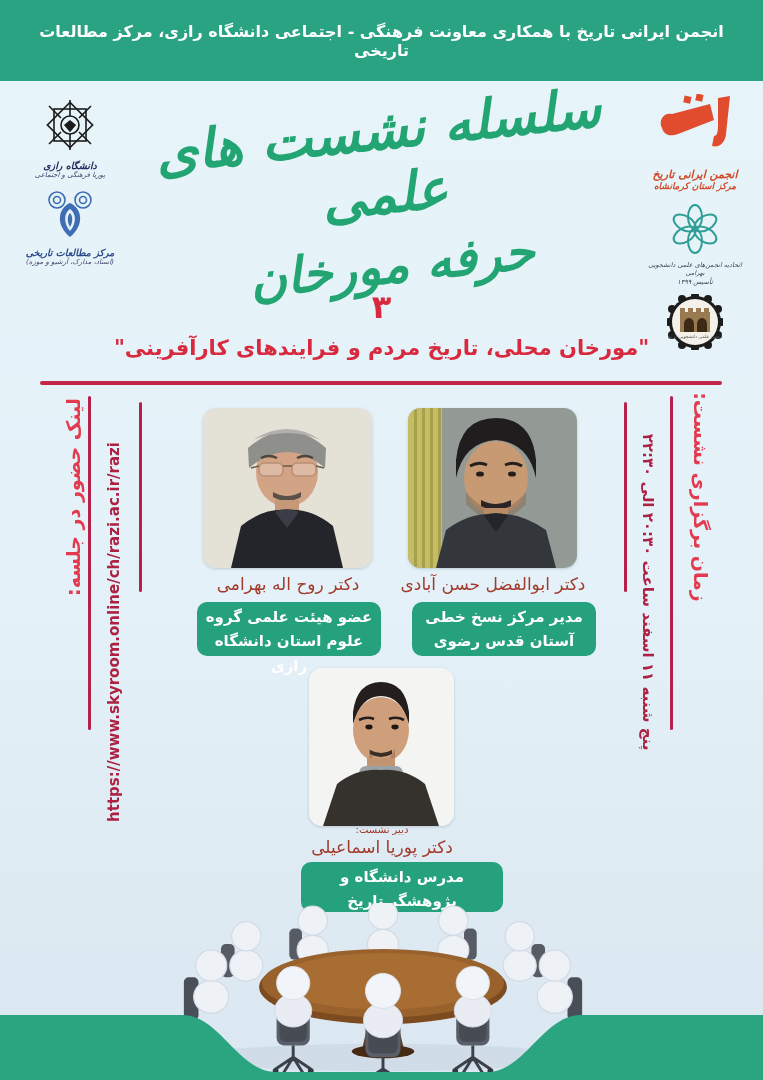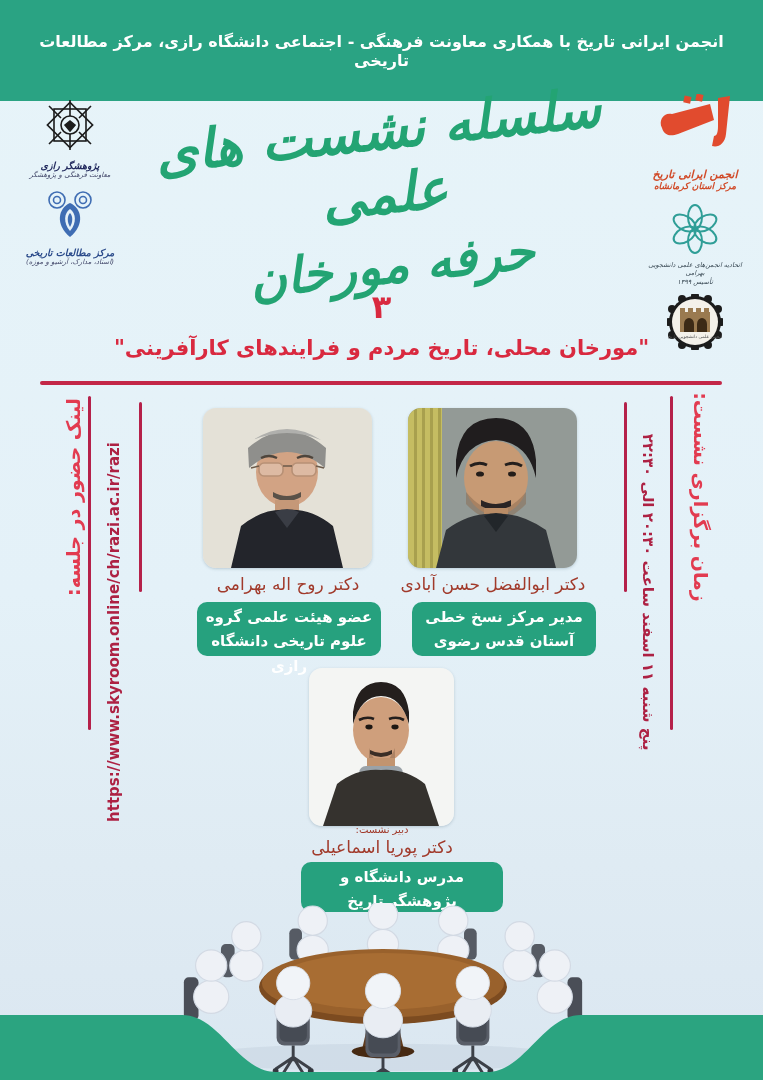--- a/index.html
+++ b/index.html
@@ -1,20 +1,20 @@
 <!DOCTYPE html>
 <html lang="fa"><head>
 <meta charset="utf-8">
 <style>
   html,body{margin:0;padding:0;}
   body{font-family:"DejaVu Sans","Liberation Sans",sans-serif;}
   .poster{position:relative;width:763px;height:1080px;overflow:hidden;
     background:linear-gradient(180deg,#e7f4f9 0%,#e4f1f8 55%,#dfebf3 80%,#dbe7f1 100%);}
   
-  .header{position:absolute;left:0;top:0;width:763px;height:101px;background:#2aa383;
+  .header{position:absolute;left:0;top:0;width:763px;height:81px;background:#2aa383;
     display:flex;flex-direction:column;justify-content:space-around;align-items:center;
     padding:8px 23px;box-sizing:border-box;}
   .header div{color:#fff;font-weight:bold;font-size:16px;text-align:center;width:100%;}
   
   .logo-col{position:absolute;display:flex;flex-direction:column;align-items:center;text-align:center;}
   .logo-col.left{left:20px;top:96px;width:100px;}
   .logo-col.right{left:643px;top:94px;width:104px;}
   .logo-title{font-size:9.5px;font-weight:bold;color:#222a5e;font-style:italic;margin-top:2px;}
   .logo-sub{font-size:7px;color:#44496b;font-style:italic;}
   .logo-title.red{color:#d14a28;font-size:11px;}
@@ -60,22 +60,22 @@
       <svg width="62" height="58" viewBox="0 0 62 58">
         <g stroke="#1c1c1c" fill="none" stroke-width="1.6">
           <rect x="15" y="13" width="32" height="32" transform="rotate(45 31 29)"></rect>
           <rect x="15" y="13" width="32" height="32"></rect>
           <circle cx="31" cy="29" r="9"></circle>
           <path d="M31 20 L31 4 M22 22 L10 10 M40 22 L52 10 M22 36 L10 48 M40 36 L52 48 M31 38 L31 54"></path>
           <path d="M26 29 l5 6 l5 -6 l-5 -4 z" fill="#1c1c1c"></path>
         </g>
       </svg>
     </span>
-    <div class="logo-title" dir="rtl">پژوهشگر رازی</div>
-    <div class="logo-sub" dir="rtl">معاونت فرهنگی و پژوهشگر</div>
+    <div class="logo-title" dir="rtl">دانشگاه رازی</div>
+    <div class="logo-sub" dir="rtl">پوریا فرهنگی و اجتماعی</div>
     <span style="margin-top:10px">
       <svg width="58" height="52" viewBox="0 0 58 52">
         <g stroke="#3f6db3" fill="none" stroke-width="1.6">
           <circle cx="16" cy="11" r="8"></circle>
             <circle cx="42" cy="11" r="8"></circle>
           <circle cx="16" cy="11" r="3.5"></circle>
             <circle cx="42" cy="11" r="3.5"></circle>
         </g>
         <path d="M29 14 C17 19 14 36 29 48 C44 36 41 19 29 14 Z" fill="#3f6db3"></path>
         <path d="M29 20 C23 24 22 34 29 42 C36 34 35 24 29 20 Z" fill="#e7f2f8"></path>
@@ -184,21 +184,21 @@
       <path d="M80 58 h9 M56 58 l-8 2 M113 58 l8 2" stroke="#6b5a4a" stroke-width="1.6" fill="none"></path>
       <path d="M58 50 q8 -4 16 0 M94 50 q8 -4 16 0" stroke="#4e453c" stroke-width="2.4" fill="none"></path>
       <path d="M70 84 Q84 92 98 84 L98 89 Q84 97 70 89 Z" fill="#5a5148"></path>
       <path d="M76 99 q8 4 16 0" stroke="#9c6a52" stroke-width="1.6" fill="none"></path>
       <rect x="72" y="92" width="24" height="16" fill="#c59878"></rect>
       <path d="M28 160 L38 118 Q60 100 84 102 Q108 100 130 118 L140 160 Z" fill="#23252b"></path>
       <path d="M72 104 L84 120 L96 104 Q84 98 72 104 Z" fill="#3a3d45"></path>
     </svg>
   </div>
   <div class="pname" style="left:195px;top:574px;width:186px;" dir="rtl">دکتر روح اله بهرامی</div>
-  <div class="rolebox" style="left:197px;top:602px;width:184px;height:54px;" dir="rtl">عضو هیئت علمی گروه علوم تاریخی دانشگاه رازی</div>
+  <div class="rolebox" style="left:197px;top:602px;width:184px;height:54px;" dir="rtl">عضو هیئت علمی گروه علوم استان دانشگاه رازی</div>
 
   <div class="photo" style="left:408px;top:408px;width:169px;height:160px;">
     <svg width="169" height="160" viewBox="0 0 169 160">
       <rect width="169" height="160" fill="#939a96"></rect>
       <rect width="34" height="160" fill="#c5bd62"></rect>
       <rect x="6" width="3" height="160" fill="#a8a04e"></rect>
         <rect x="14" width="3" height="160" fill="#a8a04e"></rect>
       <rect x="22" width="3" height="160" fill="#a8a04e"></rect>
         <rect x="30" width="3" height="160" fill="#a8a04e"></rect>
       <ellipse cx="88" cy="70" rx="32" ry="37" fill="#c79a74"></ellipse>

